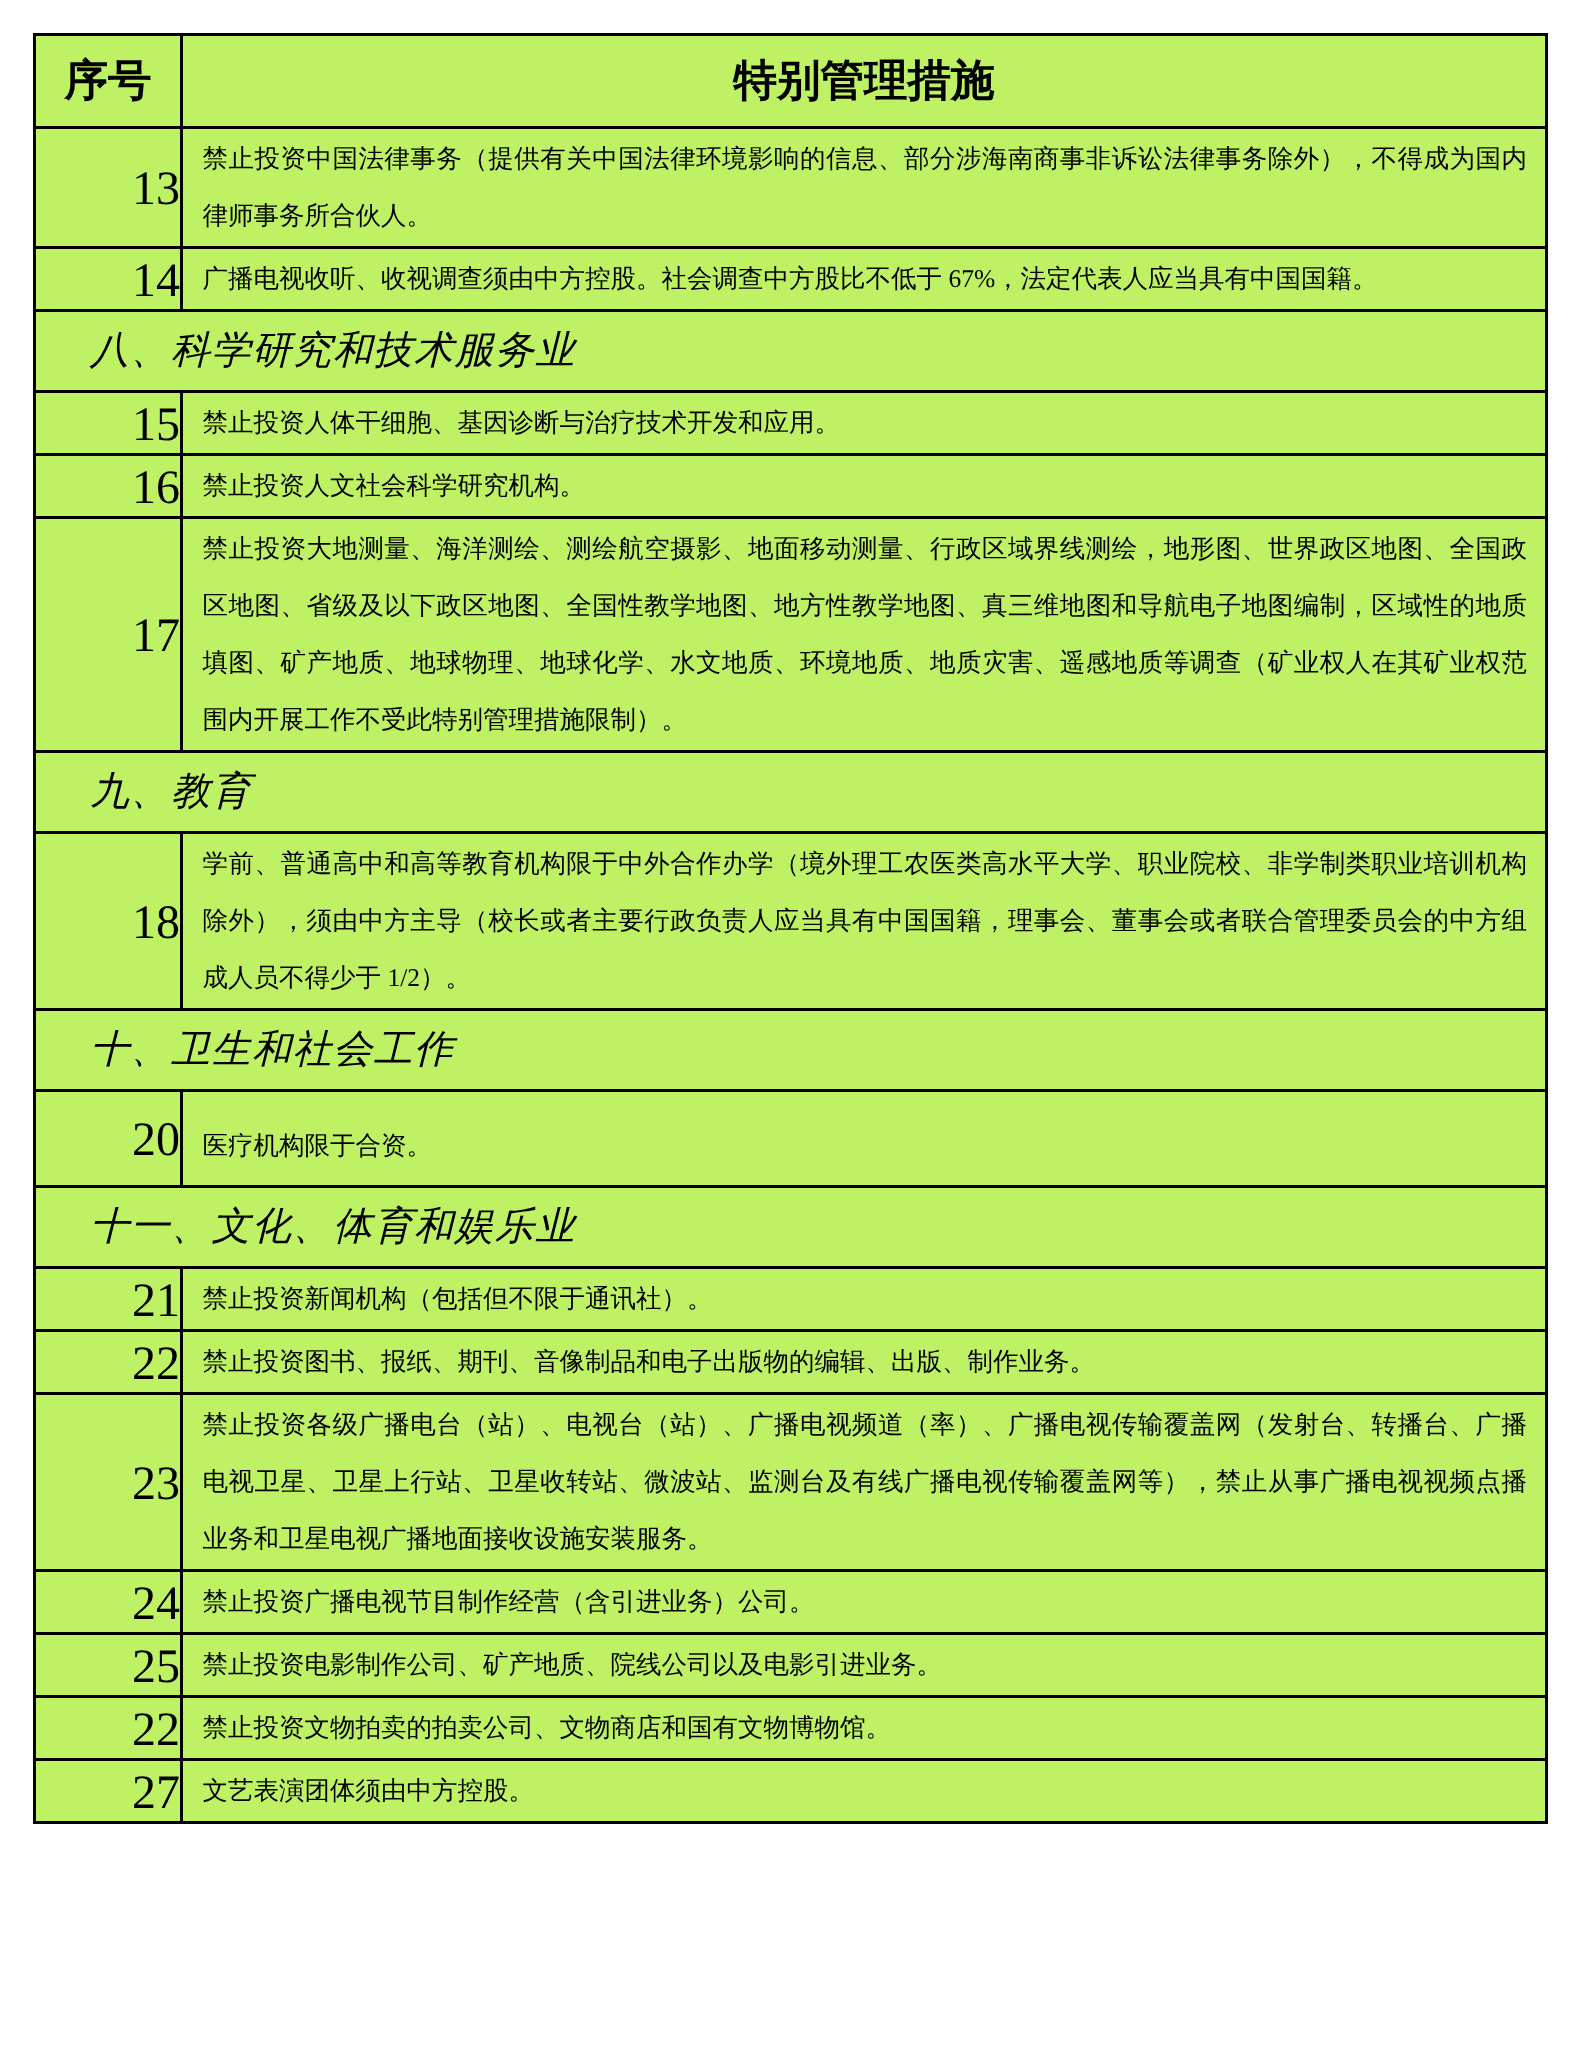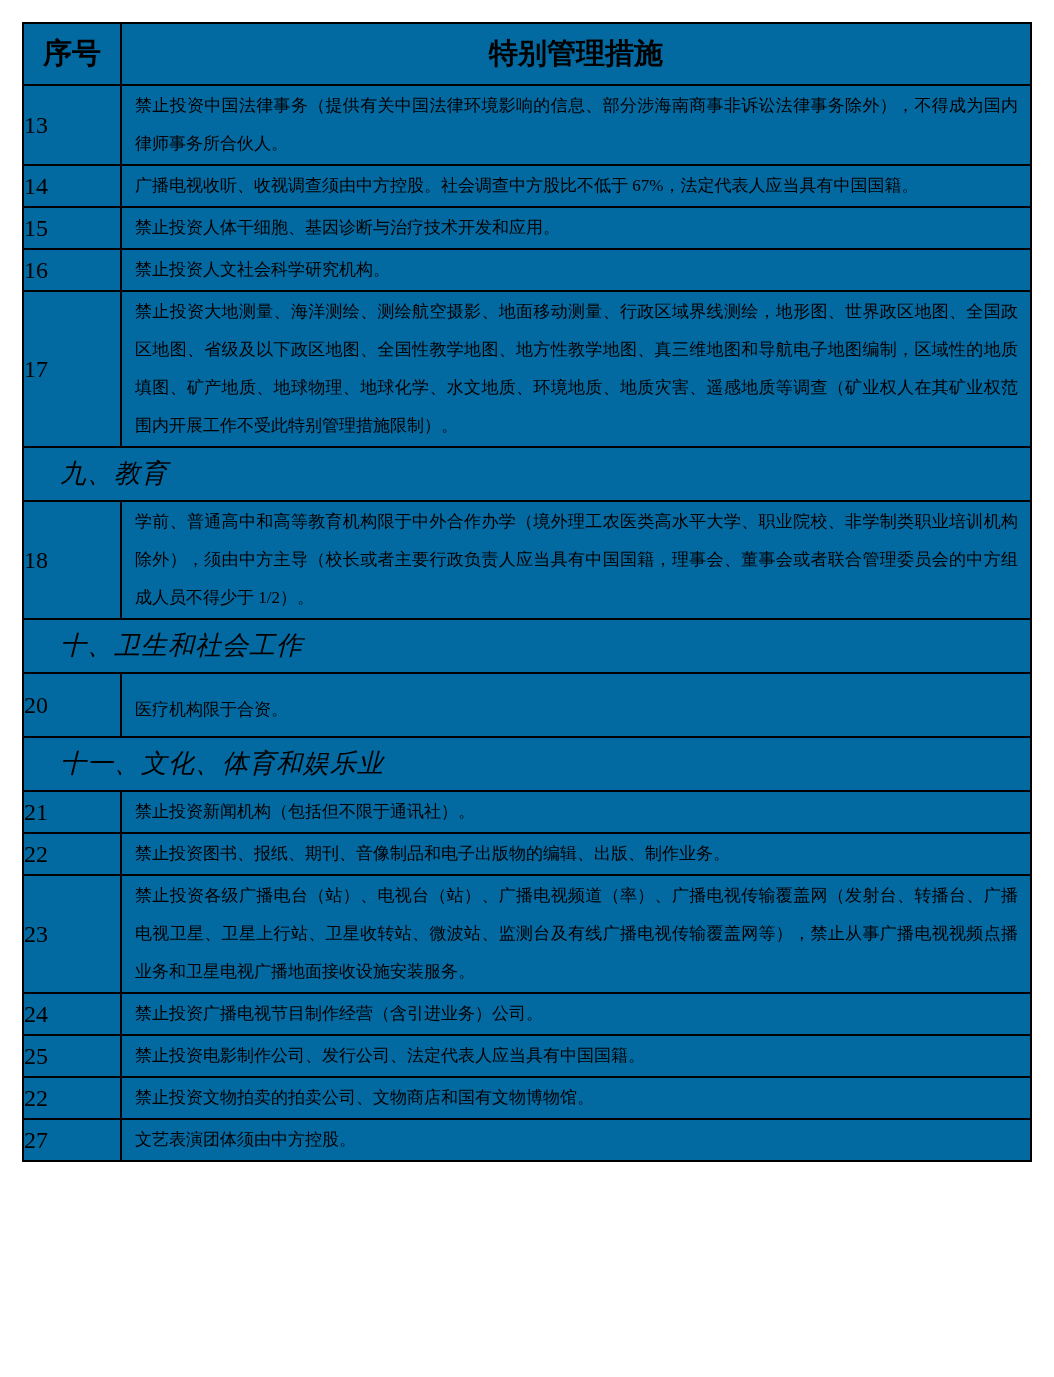--- a/index.html
+++ b/index.html
@@ -20,35 +20,35 @@
     left: 22px;
     top: 22px;
     width: 1010px;
     border-collapse: collapse;
     table-layout: fixed;
   }
   table.measures col.col-num { width: 98px; }
   table.measures th,
   table.measures td {
     border: 2px solid #000000;
-    background: #0369a1;
+    background: #bef264;
   }
   th.hdr {
     font-family: "Liberation Sans", "DejaVu Sans", sans-serif;
     font-weight: bold;
     font-size: 29px;
     height: 60px;
     text-align: center;
     vertical-align: middle;
     padding: 0;
   }
   td.num {
-    text-align: left;
+    text-align: right;
     vertical-align: middle;
-    font-size: 24px;
+    font-size: 32px;
     font-family: "Liberation Serif", "DejaVu Serif", serif;
     padding: 0;
     margin-left: 24px;
   }
   td.text {
     font-size: 17px;
     line-height: 38px;
     padding: 1px 12px 1px 13px;
     text-align: justify;
     vertical-align: middle;
@@ -83,20 +83,23 @@
     <tbody>
       <tr>
         <td class="num">13</td>
         <td class="text">禁止投资中国法律事务（提供有关中国法律环境影响的信息、部分涉海南商事非诉讼法律事务除外），不得成为国内律师事务所合伙人。</td>
       </tr>
       <tr>
         <td class="num">14</td>
         <td class="text">广播电视收听、收视调查须由中方控股。社会调查中方股比不低于 67%，法定代表人应当具有中国国籍。</td>
       </tr>
       <tr>
+        <td class="section" colspan="2">八、科学研究和技术服务业</td>
+      </tr>
+      <tr>
         <td class="num">15</td>
         <td class="text">禁止投资人体干细胞、基因诊断与治疗技术开发和应用。</td>
       </tr>
       <tr>
         <td class="num">16</td>
         <td class="text">禁止投资人文社会科学研究机构。</td>
       </tr>
       <tr>
         <td class="num">17</td>
         <td class="text">禁止投资大地测量、海洋测绘、测绘航空摄影、地面移动测量、行政区域界线测绘，地形图、世界政区地图、全国政区地图、省级及以下政区地图、全国性教学地图、地方性教学地图、真三维地图和导航电子地图编制，区域性的地质填图、矿产地质、地球物理、地球化学、水文地质、环境地质、地质灾害、遥感地质等调查（矿业权人在其矿业权范围内开展工作不受此特别管理措施限制）。</td>
@@ -129,21 +132,21 @@
       <tr>
         <td class="num">23</td>
         <td class="text">禁止投资各级广播电台（站）、电视台（站）、广播电视频道（率）、广播电视传输覆盖网（发射台、转播台、广播电视卫星、卫星上行站、卫星收转站、微波站、监测台及有线广播电视传输覆盖网等），禁止从事广播电视视频点播业务和卫星电视广播地面接收设施安装服务。</td>
       </tr>
       <tr>
         <td class="num">24</td>
         <td class="text">禁止投资广播电视节目制作经营（含引进业务）公司。</td>
       </tr>
       <tr>
         <td class="num">25</td>
-        <td class="text">禁止投资电影制作公司、发行公司、法定代表人应当具有中国国籍。</td>
+        <td class="text">禁止投资电影制作公司、矿产地质、院线公司以及电影引进业务。</td>
       </tr>
       <tr>
         <td class="num">22</td>
         <td class="text">禁止投资文物拍卖的拍卖公司、文物商店和国有文物博物馆。</td>
       </tr>
       <tr>
         <td class="num">27</td>
         <td class="text">文艺表演团体须由中方控股。</td>
       </tr>
     </tbody>

